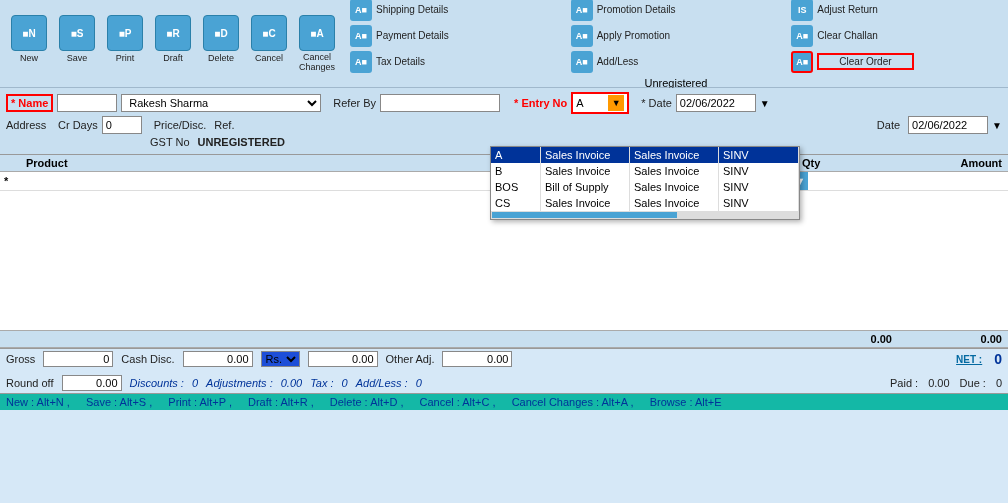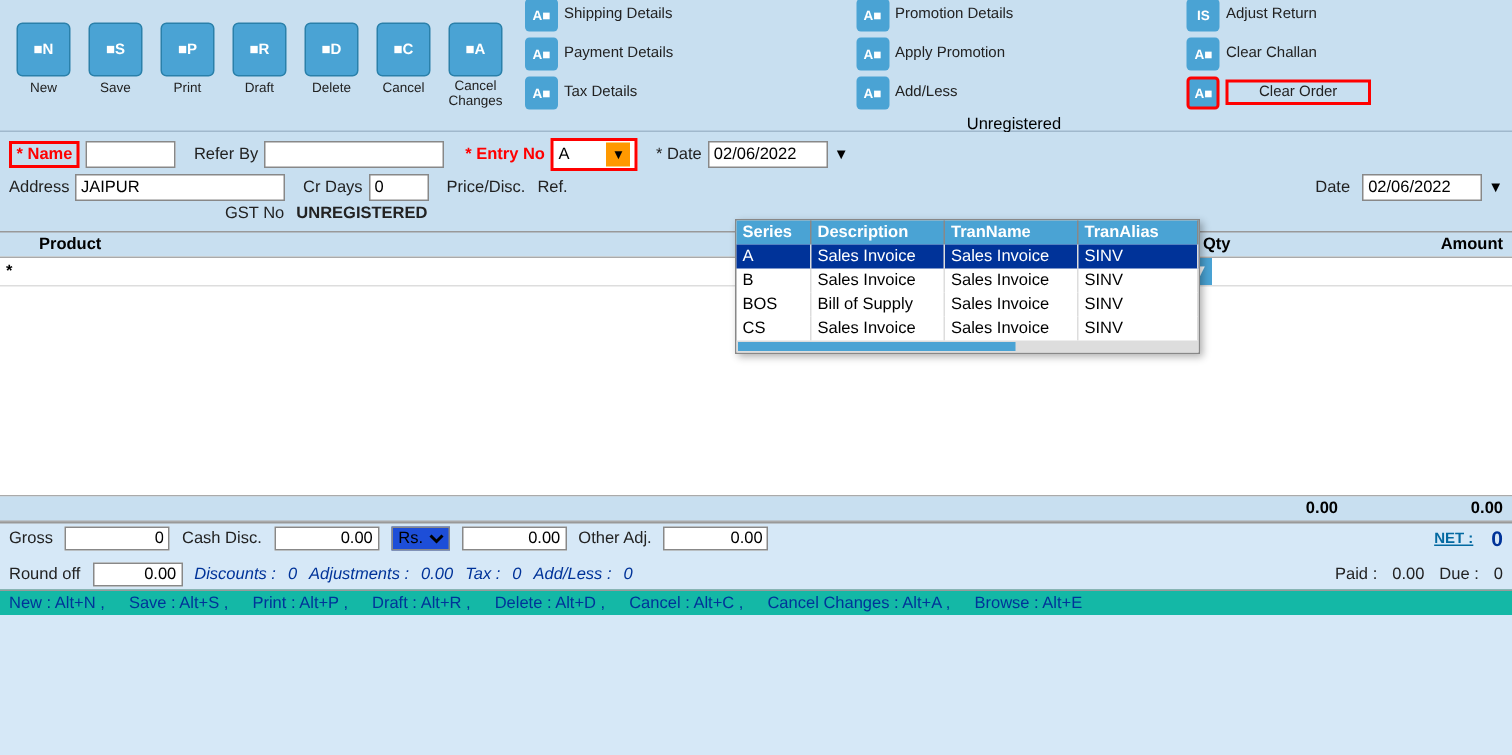--- a/index.html
+++ b/index.html
@@ -357,58 +357,54 @@
 
     <div style="grid-column:1/4; text-align:center;">Unregistered</div>
   </div>
 </div>
 
 <div class="main-content">
 
   <div class="form-row">
     <span class="name-box">* Name</span>
     <input class="field-input small" value="" style="width: 60px;">
+    <select class="field-input" style="width:200px;">
+      <option>Rakesh Sharma</option>
+    </select>
     <span class="field-label" style="margin-left:8px;">Refer By</span>
     <input class="field-input" value="" style="width: 120px;">
     <span class="field-label required" style="margin-left:10px;">* Entry No</span>
     <div class="entry-no-box">
       <input class="entry-no-input" value="A" style="">
       <div class="entry-no-orange">▼</div>
     </div>
     <span class="field-label" style="margin-left:8px;">* Date</span>
     <input class="field-input" value="02/06/2022" style="width: 80px;">
     <span style="font-size:10px;">▼</span>
   </div>
 
   <div class="form-row" style="margin-bottom:2px;">
     <span class="field-label" style="width:40px;">Address</span>
-    <input class="field-input" value="JAIPUR" style="width: 140px;">
     <span class="field-label" style="margin-left:8px;">Cr Days</span>
     <input class="field-input" value="0" style="width: 40px;">
     <span class="field-label" style="margin-left:8px;">Price/Disc.</span>
     <span class="field-label" style="margin-left:4px;">Ref.</span>
     <span class="field-label" style="margin-left:auto;padding-right:4px;">Date</span>
     <input class="field-input" value="02/06/2022" style="width: 80px;">
     <span style="font-size:10px;">▼</span>
   </div>
 
 
   <div class="form-row">
     <span style="width:40px;"></span>
     <span class="field-label" style="margin-left:100px;">GST No</span>
     <span class="field-label" style="margin-left:4px; font-weight:bold;">UNREGISTERED</span>
   </div>
 
   <div class="dropdown-popup">
-    <div class="dropdown-header">
-      <div>Series</div>
-      <div>Description</div>
-      <div>TranName</div>
-      <div>TranAlias</div>
-    </div>
     <div class="dropdown-row selected">
       <div>A</div>
       <div>Sales Invoice</div>
       <div>Sales Invoice</div>
       <div>SINV</div>
     </div>
     <div class="dropdown-row">
       <div>B</div>
       <div>Sales Invoice</div>
       <div>Sales Invoice</div>

